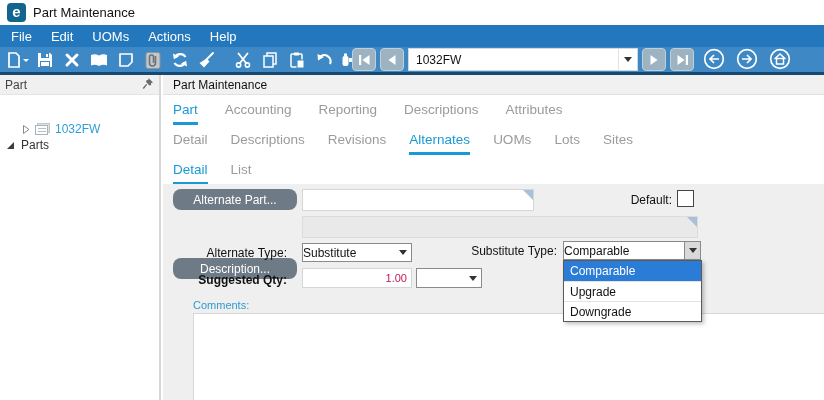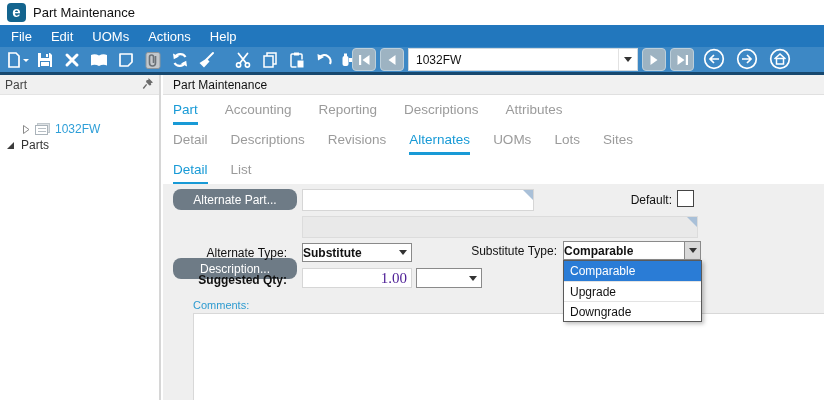--- a/index.html
+++ b/index.html
@@ -61,34 +61,34 @@
   .tabrow-1 { top:27px; gap:27px; } .tabrow-2 { top:57px; gap:23px; } .tabrow-3 { top:87px; gap:23px; }
   .tab { font-size:13.5px; color:#9b9b9b; padding-bottom:5px; cursor:default; white-space:nowrap; }
   .tab.active { color:#189ad6; border-bottom:3px solid #189ad6; }
 
   .form-band { position:absolute; left:0; top:109px; width:100%; height:216px; background:#efefef; }
 
   
   .ep-btn { position:absolute; left:10px; width:124px; height:21px; background:#6e7b86; border:none;
             border-radius:8px; color:#fff; font-size:12px; font-family:Liberation Sans, sans-serif; }
   .btn-altpart { top:114px; } .btn-desc { top:141px;margin-top:42px; }
-  .field { position:absolute; font-size:15px; color:#4c1d95;font-family:Liberation Serif, serif; }
+  .field { position:absolute; font-size:11px; color:#be185d; }
   .txt { background:#fff; border:1px solid #d6d6d6; }
   .fld-altpart { left:139px; top:114px; width:232px; height:22px; }
   .fld-desc { left:139px; top:141px; width:396px; height:22px; background:#e9e9e9; border:1px solid #dcdcdc; }
   .corner-tri { position:absolute; right:0; top:0; width:0; height:0;
                 border-top:10px solid #a9c0d8; border-left:10px solid transparent; }
   .lbl { position:absolute; font-size:12px; color:#111; text-align:right; }
   .lbl-default { left:437px; top:118px; width:72px; }
   .checkbox { position:absolute; left:514px; top:115px; width:17px; height:17px; background:#fff; border:1px solid #444; }
   .lbl-alttype { left:0; top:171px; width:124px; }
   .lbl-subtype { left:277px; top:169px; width:117px; }
   .lbl-qty { left:0; top:198px; width:124px;font-weight:bold; }
   .combo { position:absolute; background:#fff; border:1px solid #8a8a8a; display:flex; align-items:center; }
-  .combo .val { flex:1; font-size:12px; color:#111; white-space:nowrap; overflow:hidden;font-weight:bold; }
+  .combo .val { flex:1; font-size:12px; color:#111; white-space:nowrap; overflow:hidden; }
   .combo .arrow { width:16px; display:flex; align-items:center; justify-content:center; height:100%; }
   .combo-alttype { left:139px; top:168px; width:110px; height:19px; }
   .combo-subtype { left:400px; top:166px; width:138px; height:19px; }
   .combo-subtype .arrow { background:#d9d9d9; border-left:1px solid #8a8a8a; }
   .fld-qty { left:139px; top:193px; width:110px; height:20px; text-align:right; padding-right:4px;
              line-height:18px; }
   .combo-uom { left:253px; top:193px; width:66px; height:20px; }
 
   .lbl-comments { position:absolute; left:30px; top:224px; font-size:11px; color:#2e9bd0; }
   .comments-box { position:absolute; left:30px; top:238px; right:-1px; bottom:-1px; background:#fff;

